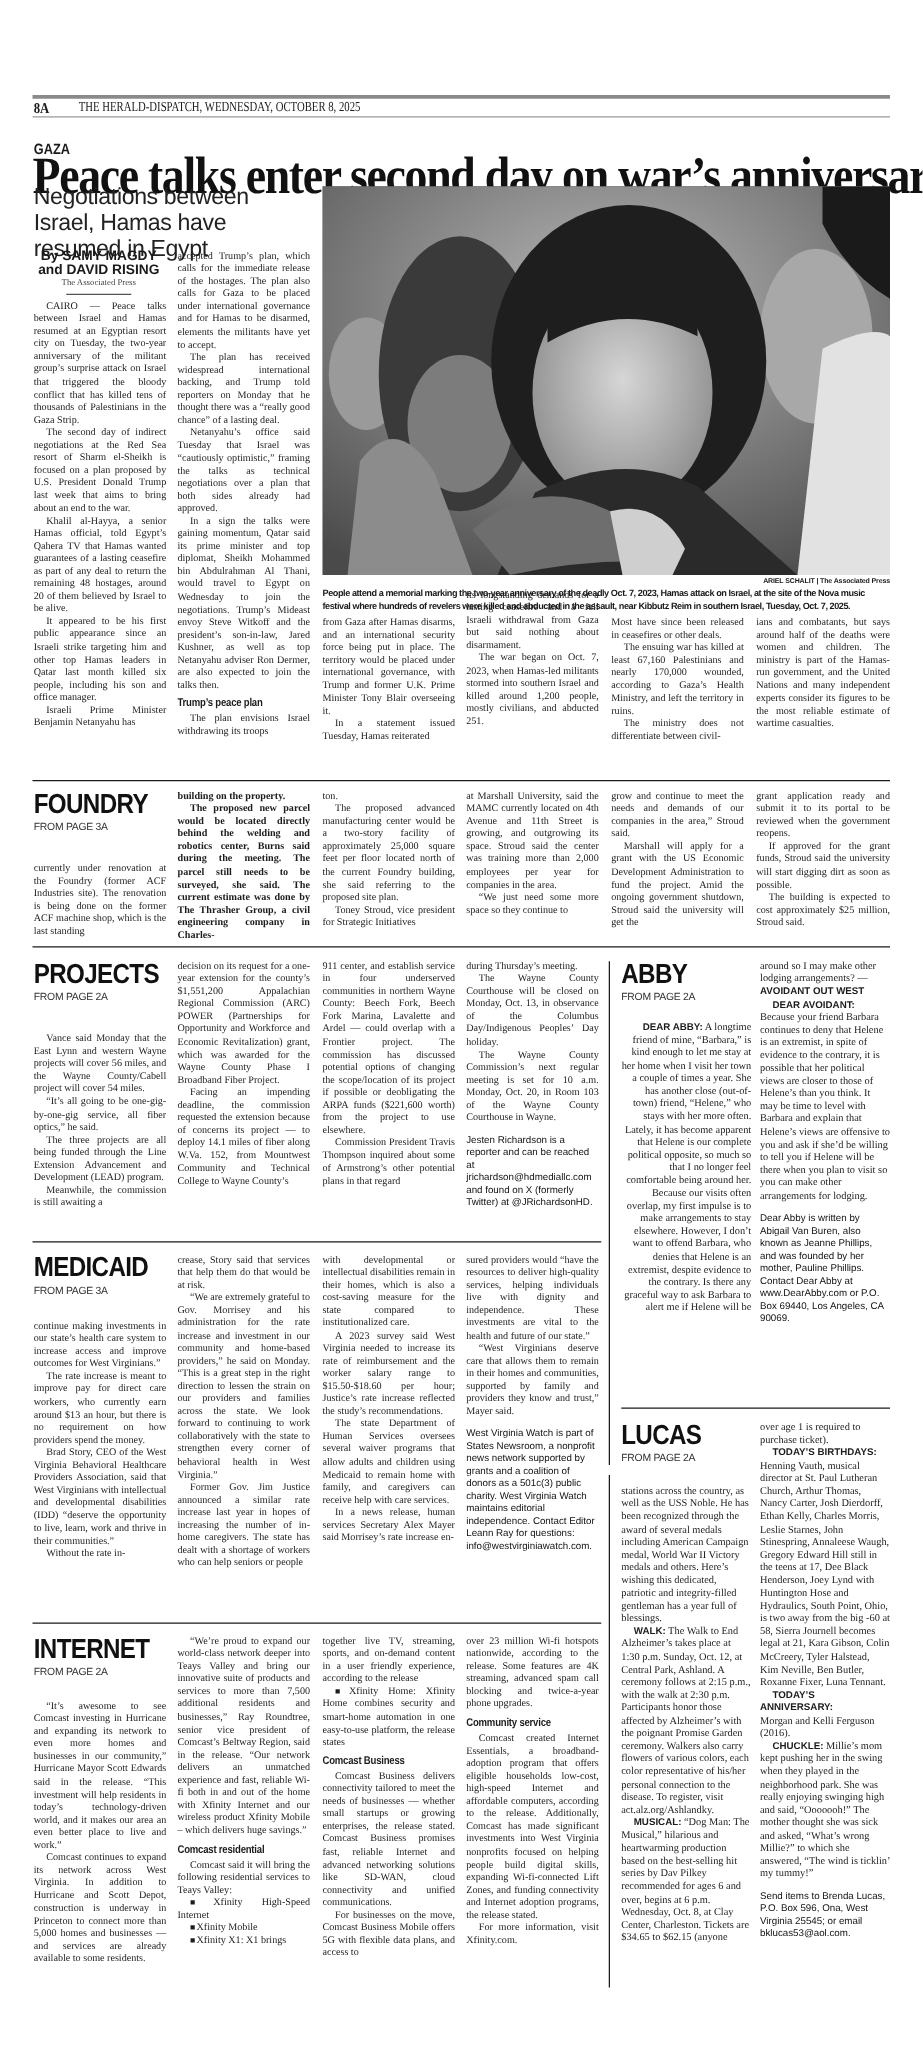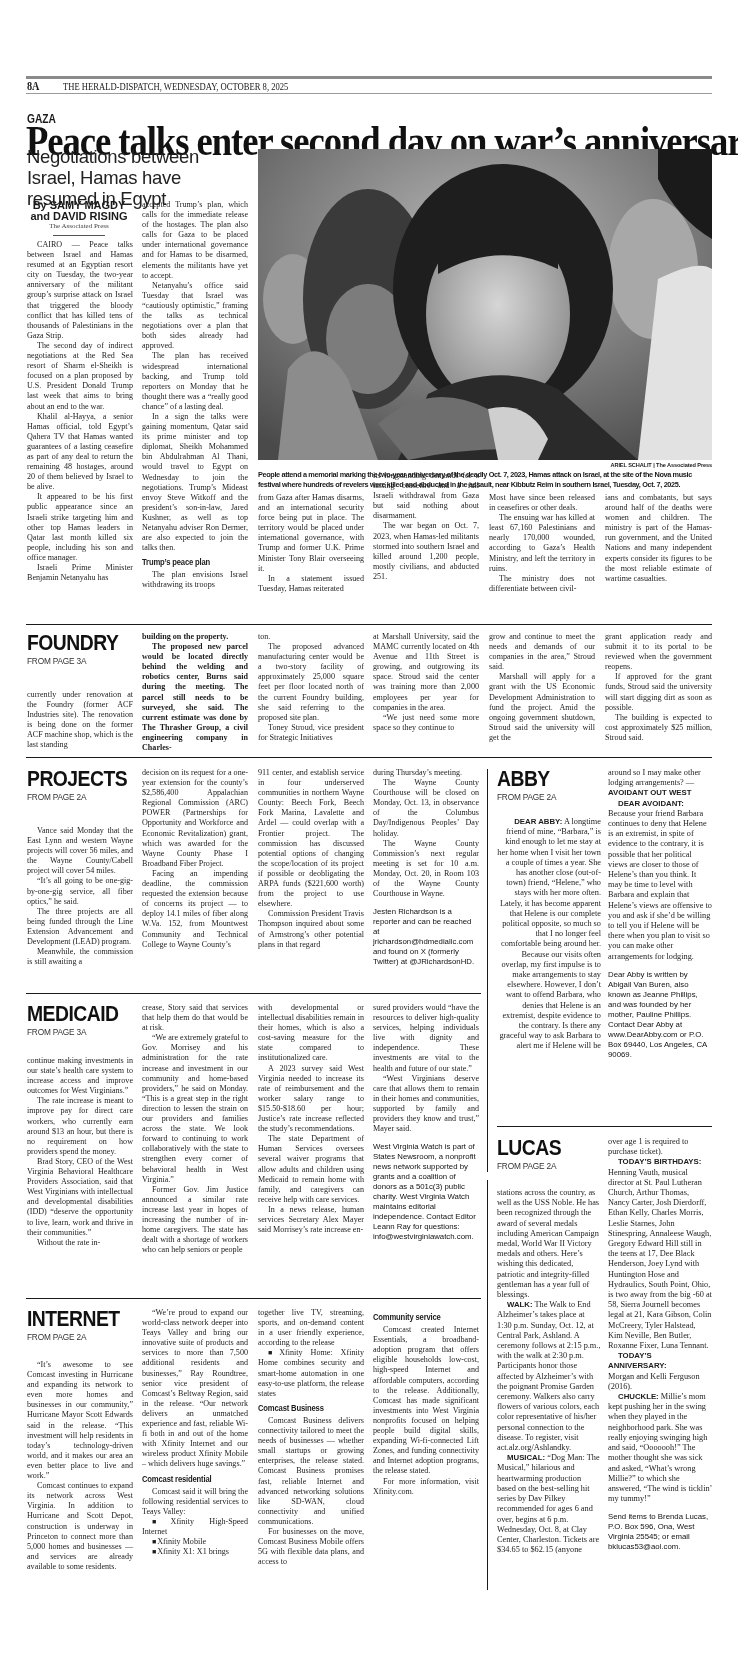--- a/index.html
+++ b/index.html
@@ -57,22 +57,22 @@
 <div class="col" style="left:27px; top:240px; width:106px;">
   <p>CAIRO — Peace talks between Israel and Hamas resumed at an Egyptian resort city on Tuesday, the two-year anniversary of the militant group’s surprise attack on Israel that triggered the bloody conflict that has killed tens of thousands of Palestinians in the Gaza Strip.</p>
   <p>The second day of indirect negotiations at the Red Sea resort of Sharm el-Sheikh is focused on a plan proposed by U.S. President Donald Trump last week that aims to bring about an end to the war.</p>
   <p>Khalil al-Hayya, a senior Hamas official, told Egypt’s Qahera TV that Hamas wanted guarantees of a lasting ceasefire as part of any deal to return the remaining 48 hostages, around 20 of them believed by Israel to be alive.</p>
   <p>It appeared to be his first public appearance since an Israeli strike targeting him and other top Hamas leaders in Qatar last month killed six people, including his son and office manager.</p>
   <p>Israeli Prime Minister Benjamin Netanyahu has</p>
 </div>
 
 <div class="col" style="left:142px; top:200px; width:106px;">
   <p class="noind">accepted Trump’s plan, which calls for the immediate release of the hostages. The plan also calls for Gaza to be placed under international governance and for Hamas to be disarmed, elements the militants have yet to accept.</p>
+  <p>The plan has received widespread international backing, and Trump told reporters on Monday that he thought there was a “really good chance” of a lasting deal.</p>
   <p>Netanyahu’s office said Tuesday that Israel was “cautiously optimistic,” framing the talks as technical negotiations over a plan that both sides already had approved.</p>
-  <p>The plan has received widespread international backing, and Trump told reporters on Monday that he thought there was a “really good chance” of a lasting deal.</p>
   <p>In a sign the talks were gaining momentum, Qatar said its prime minister and top diplomat, Sheikh Mohammed bin Abdulrahman Al Thani, would travel to Egypt on Wednesday to join the negotiations. Trump’s Mideast envoy Steve Witkoff and the president’s son-in-law, Jared Kushner, as well as top Netanyahu adviser Ron Dermer, are also expected to join the talks then.</p>
   <div class="sub">Trump’s peace plan</div>
   <p>The plan envisions Israel withdrawing its troops</p>
 </div>
 
 <div class="photo">
   <svg width="454" height="311" viewBox="0 0 454 311">
     <defs>
       <radialGradient id="bg" cx="50%" cy="30%" r="80%">
         <stop offset="0%" stop-color="#b8b8b8"></stop>
@@ -156,21 +156,21 @@
   <div class="jh">PROJECTS</div>
   <div class="jf">FROM PAGE 2A</div>
 </div>
 <div class="col" style="left:27px; top:826px; width:106px;">
   <p>Vance said Monday that the East Lynn and western Wayne projects will cover 56 miles, and the Wayne County/Cabell project will cover 54 miles.</p>
   <p>“It’s all going to be one-gig-by-one-gig service, all fiber optics,” he said.</p>
   <p>The three projects are all being funded through the Line Extension Advancement and Development (LEAD) program.</p>
   <p>Meanwhile, the commission is still awaiting a</p>
 </div>
 <div class="col" style="left:142px; top:768px; width:106px;">
-  <p class="noind">decision on its request for a one-year extension for the county’s $2,586,400 Appalachian Regional Commission (ARC) POWER (Partnerships for Opportunity and Workforce and Economic Revitalization) grant, which was awarded for the Wayne County Phase I Broadband Fiber Project.</p>
+  <p class="noind">decision on its request for a one-year extension for the county’s $1,551,200 Appalachian Regional Commission (ARC) POWER (Partnerships for Opportunity and Workforce and Economic Revitalization) grant, which was awarded for the Wayne County Phase I Broadband Fiber Project.</p>
   <p>Facing an impending deadline, the commission requested the extension because of concerns its project — to deploy 14.1 miles of fiber along W.Va. 152, from Mountwest Community and Technical College to Wayne County’s</p>
 </div>
 <div class="col" style="left:258px; top:768px; width:106px;">
   <p class="noind">911 center, and establish service in four underserved communities in northern Wayne County: Beech Fork, Beech Fork Marina, Lavalette and Ardel — could overlap with a Frontier project. The commission has discussed potential options of changing the scope/location of its project if possible or deobligating the ARPA funds ($221,600 worth) from the project to use elsewhere.</p>
   <p>Commission President Travis Thompson inquired about some of Armstrong’s other potential plans in that regard</p>
 </div>
 <div class="col" style="left:373px; top:768px; width:106px;">
   <p class="noind">during Thursday’s meeting.</p>
   <p>The Wayne County Courthouse will be closed on Monday, Oct. 13, in observance of the Columbus Day/Indigenous Peoples’ Day holiday.</p>
   <p>The Wayne County Commission’s next regular meeting is set for 10 a.m. Monday, Oct. 20, in Room 103 of the Wayne County Courthouse in Wayne.</p>
@@ -259,16 +259,17 @@
   <p class="bullet">Xfinity X1: X1 brings</p>
 </div>
 <div class="col" style="left:258px; top:1308px; width:106px;">
   <p class="noind">together live TV, streaming, sports, and on-demand content in a user friendly experience, according to the release</p>
   <p class="bullet">Xfinity Home: Xfinity Home combines security and smart-home automation in one easy-to-use platform, the release states</p>
   <div class="sub">Comcast Business</div>
   <p>Comcast Business delivers connectivity tailored to meet the needs of businesses — whether small startups or growing enterprises, the release stated. Comcast Business promises fast, reliable Internet and advanced networking solutions like SD-WAN, cloud connectivity and unified communications.</p>
   <p>For businesses on the move, Comcast Business Mobile offers 5G with flexible data plans, and access to</p>
 </div>
 <div class="col" style="left:373px; top:1308px; width:106px;">
+  <p class="noind">over 23 million Wi-fi hotspots nationwide, according to the release. Some features are 4K streaming, advanced spam call blocking and twice-a-year phone upgrades.</p>
   <div class="sub">Community service</div>
   <p>Comcast created Internet Essentials, a broadband-adoption program that offers eligible households low-cost, high-speed Internet and affordable computers, according to the release. Additionally, Comcast has made significant investments into West Virginia nonprofits focused on helping people build digital skills, expanding Wi-fi-connected Lift Zones, and funding connectivity and Internet adoption programs, the release stated.</p>
   <p>For more information, visit Xfinity.com.</p>
 </div>
 
 </body></html>

